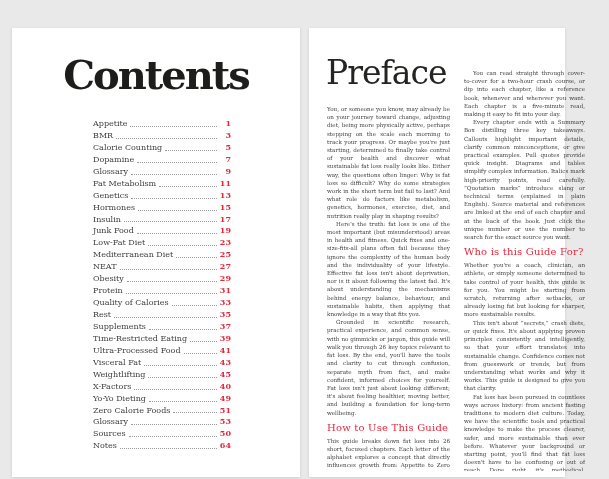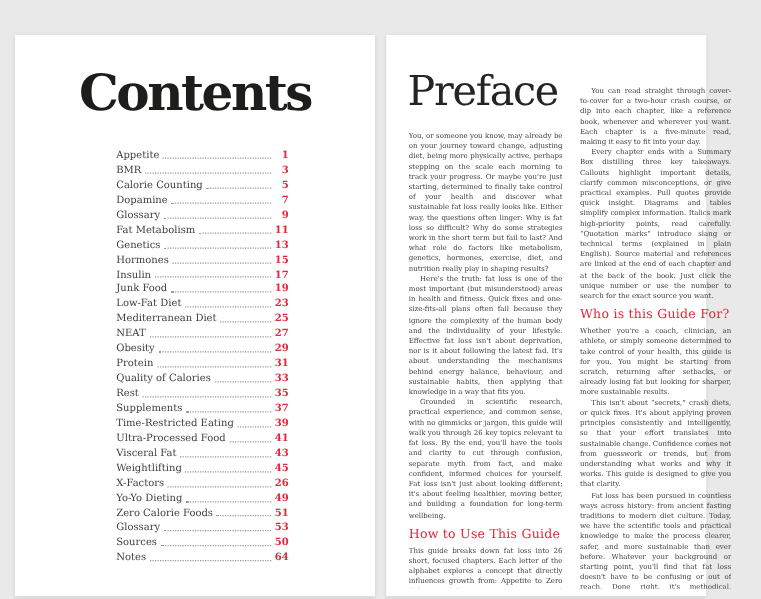--- a/index.html
+++ b/index.html
@@ -179,21 +179,21 @@
           <span class="toc-num" style="color: rgb(227, 40, 60); text-align: right;">43</span>
         </div>
         <div class="toc-row">
           <span class="toc-label">Weightlifting</span>
           <span class="toc-leader" style="border-bottom-color: rgb(154, 154, 154);"></span>
           <span class="toc-num" style="color: rgb(227, 40, 60);">45</span>
         </div>
         <div class="toc-row">
           <span class="toc-label">X-Factors</span>
           <span class="toc-leader" style="border-bottom-color: rgb(154, 154, 154);"></span>
-          <span class="toc-num" style="color: rgb(227, 40, 60);">26</span>
+          <span class="toc-num" style="color: rgb(227, 40, 60);">40</span>
         </div>
         <div class="toc-row">
           <span class="toc-label">Yo-Yo Dieting</span>
           <span class="toc-leader" style="border-bottom-color: rgb(154, 154, 154);"></span>
           <span class="toc-num" style="color: rgb(227, 40, 60);">49</span>
         </div>
         <div class="toc-row">
           <span class="toc-label">Zero Calorie Foods</span>
           <span class="toc-leader" style="border-bottom-color: rgb(154, 154, 154);"></span>
           <span class="toc-num" style="color: rgb(227, 40, 60);">51</span>

